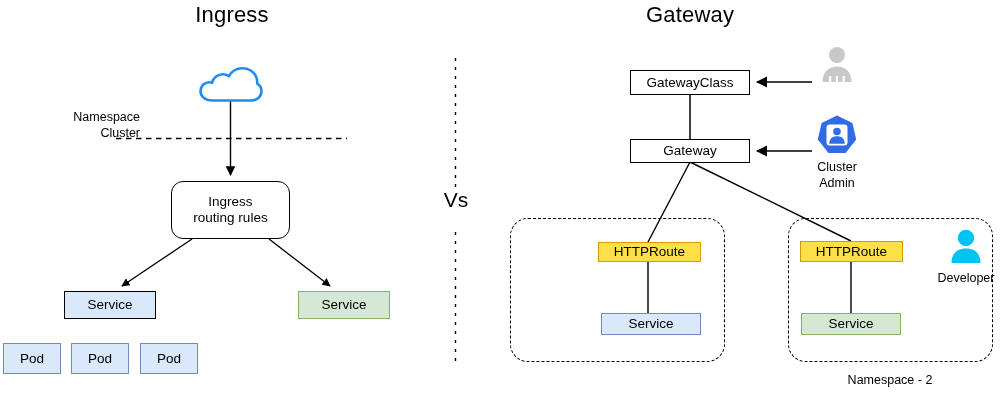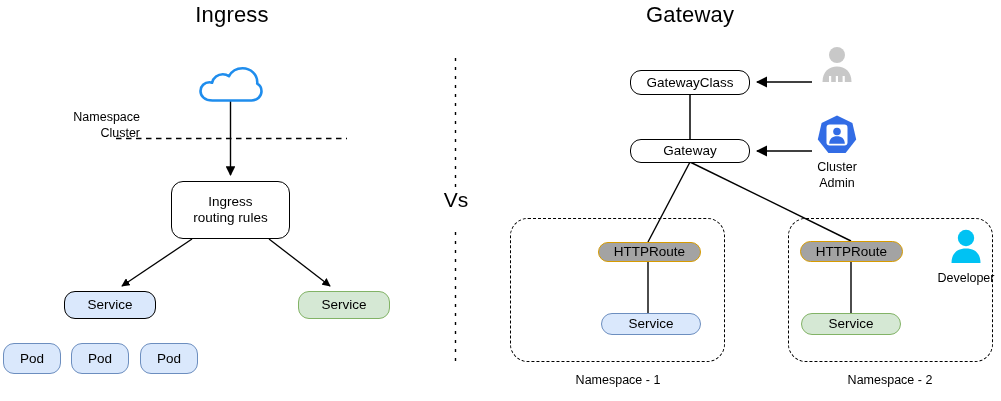--- a/index.html
+++ b/index.html
@@ -39,21 +39,20 @@
   .node {
     box-sizing: border-box;
     display: flex;
     align-items: center;
     justify-content: center;
     font-size: 13.5px;
     line-height: 1.18;
     text-align: center;
     white-space: pre-line;
     color: #000;
-    border-radius: 11px;
   }
   .node-plain {
     background: #ffffff;
     border: 1.4px solid #000000;
   }
   .node-round {
     background: #ffffff;
     border: 1.4px solid #000000;
     border-radius: 12px;
   }
@@ -63,21 +62,21 @@
   }
   .node-blue-dark-border {
     background: #dae8fc;
     border: 1.4px solid #000000;
   }
   .node-green {
     background: #d5e8d4;
     border: 1.3px solid #82b366;
   }
   .node-orange {
-    background: #a3a3a3;
+    background: #fde047;
     border: 1.3px solid #d79b00;
   }
 
   
   .ns-box {
     box-sizing: border-box;
     border: 1.6px dashed #000000;
     border-radius: 18px;
     background: transparent;
   }
@@ -210,21 +209,20 @@
       <circle cx="22" cy="17.5" r="3.8" fill="#326ce5"></circle>
       <path d="M14.2 29.8 C14.2 24.6 17.6 22.2 22 22.2 C26.4 22.2 29.8 24.6 29.8 29.8 Z" fill="#326ce5"></path>
     </svg>
   </div>
   <div class="abs persona-caption" style="left:795px; top:160px; width:84px;">Cluster
 Admin</div>
 
   <div class="abs ns-box" style="left:510px; top:218px; width:215px; height:144px;"></div>
   <div class="abs node node-orange" style="left:598px; top:242px; width:103px; height:20px;">HTTPRoute</div>
   <div class="abs node node-blue" style="left:601px; top:313px; width:100px; height:22px;">Service</div>
-  <div class="abs ns-caption" style="left:540px; top:373px; width:156px;">Namespace - 1</div>
 
   <div class="abs ns-box" style="left:788px; top:218px; width:205px; height:144px;"></div>
   <div class="abs node node-orange" style="left:800px; top:241px; width:103px; height:21px;">HTTPRoute</div>
   <div class="abs node node-green" style="left:801px; top:313px; width:100px; height:22px;">Service</div>
   <div class="abs ns-caption" style="left:812px; top:373px; width:156px;">Namespace - 2</div>
 
   <div class="abs" style="left:948px; top:228px; width:36px; height:36px;">
     <svg width="36" height="36" viewBox="0 0 36 36">
       <circle cx="18" cy="10" r="8.2" fill="#00c2f3"></circle>
       <path d="M3.5 35 C3.5 25 9.6 20.5 18 20.5 C26.4 20.5 32.5 25 32.5 35 Z" fill="#00c2f3"></path>

